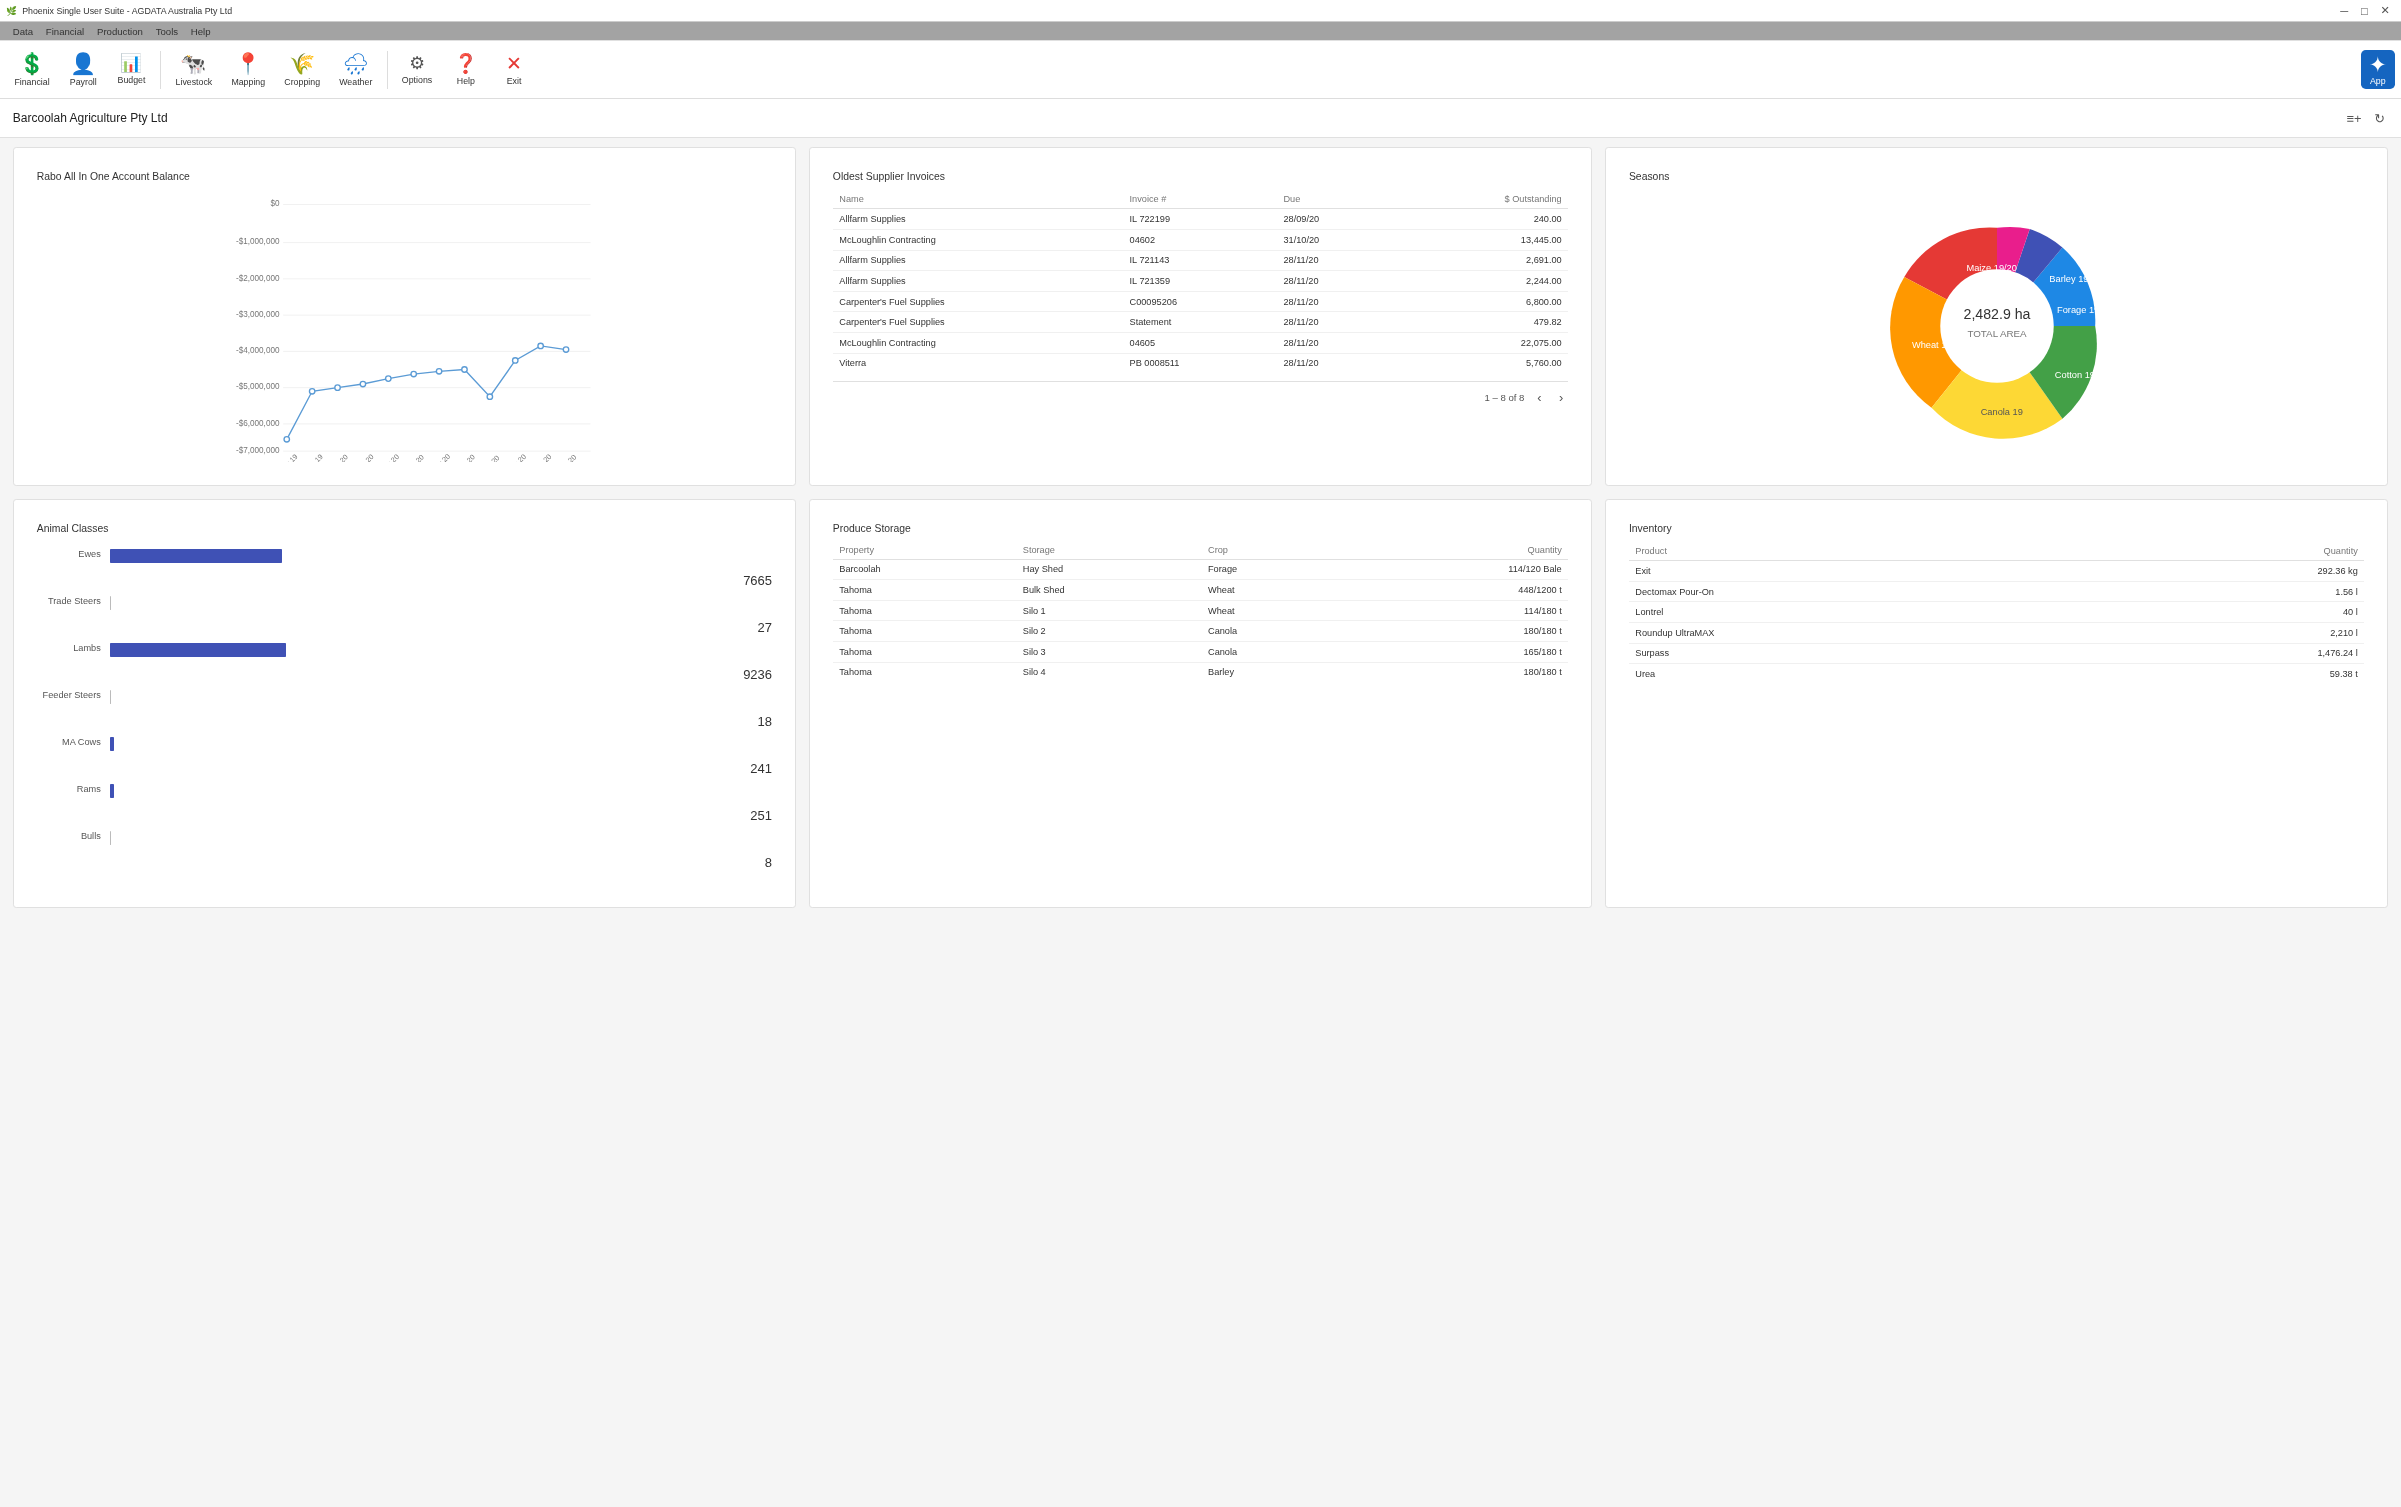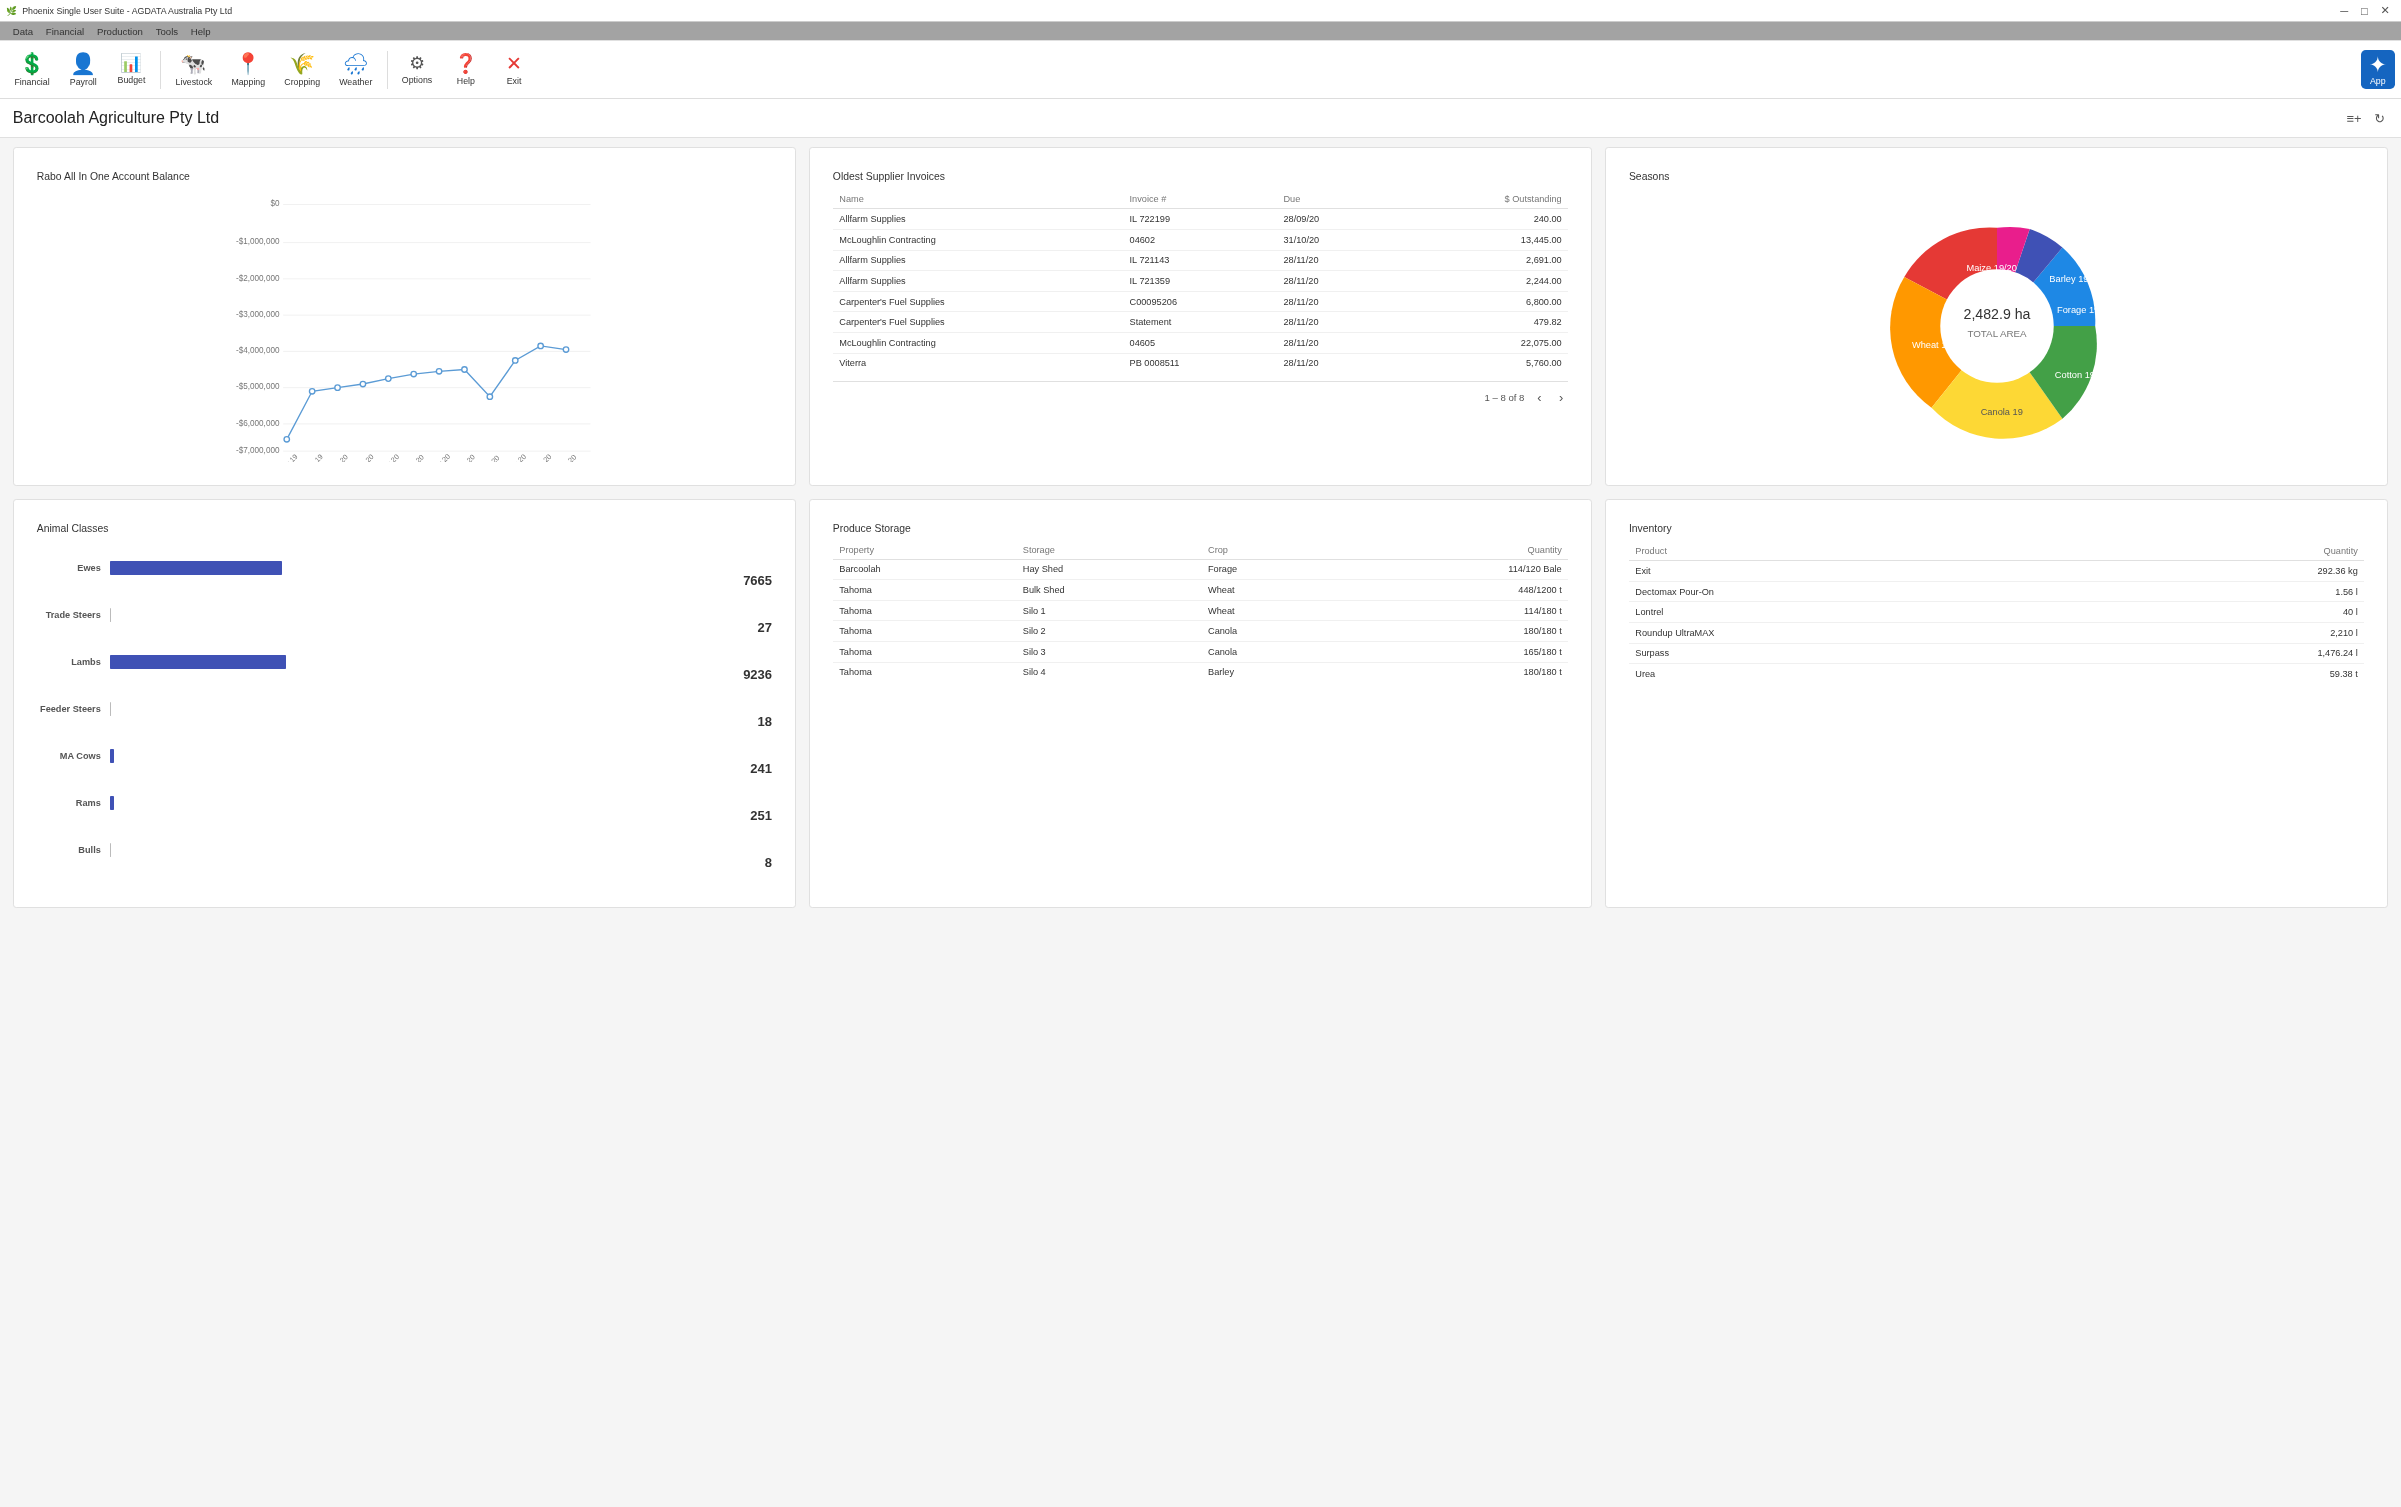--- a/index.html
+++ b/index.html
@@ -68,21 +68,21 @@
 
     
     .page-header {
       background: #fff;
       border-bottom: 0.8px solid #e0e0e0;
       padding: 8px 12.8px;
       display: flex;
       align-items: center;
       justify-content: space-between;
     }
-    .page-title { font-size: 16px; font-weight: 400; color: #222; }
+    .page-title { font-size: 12px; font-weight: 400; color: #222; }
     .header-actions { display: flex; gap: 6.4px; }
     .header-action-btn { background: none; border: none; cursor: pointer; font-size: 12.8px; color: #555; padding: 3.2px; }
 
     
     .main-content {
       display: flex;
       flex-direction: column;
       gap: 0;
       padding: 9.6px 12.8px;
       background: #f5f5f5;
@@ -139,21 +139,21 @@
       font-size: 9.6px;
       color: #555;
     }
     .pagination-btn { background: none; border: none; cursor: pointer; font-size: 12.8px; color: #555; padding: 1.6px 4.8px; }
 
     
     .donut-container { display: flex; justify-content: center; align-items: center; height: 272px; }
 
     
     .bar-chart-area { padding: 6.4px 0; }
-    .bar-row { display: flex; align-items: center; margin-bottom: 8px; gap: 9px; font-weight: bold; }
+    .bar-row { display: flex; align-items: flex-start; margin-bottom: 8px; gap: 9px; }
     .bar-label { width: 64px; text-align: right; font-size: 9.2px; color: #555; flex-shrink: 0; }
     .bar-track { flex: 1; height: 14.4px; position: relative; }
     .bar-fill { height: 100%; border-radius: 0.8px; }
     .bar-value { font-size: 13px; color: #333; margin-left: 3.2px; white-space: nowrap; margin-top: 24px; }
 
     
     .produce-card .card-title { margin-bottom: 6.4px; }
   </style>
 </head>
 <body>

